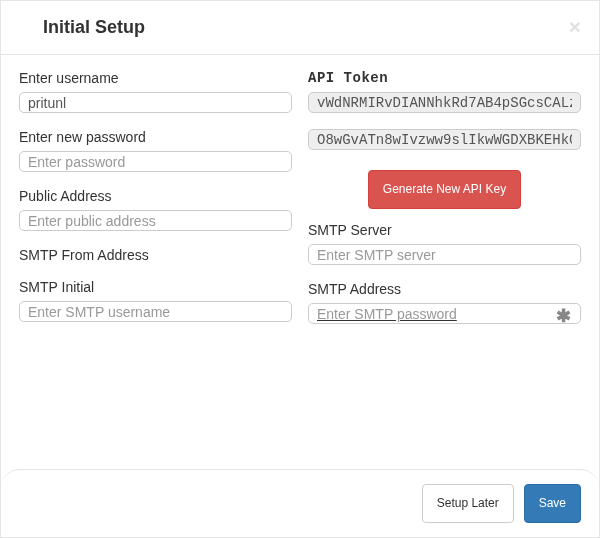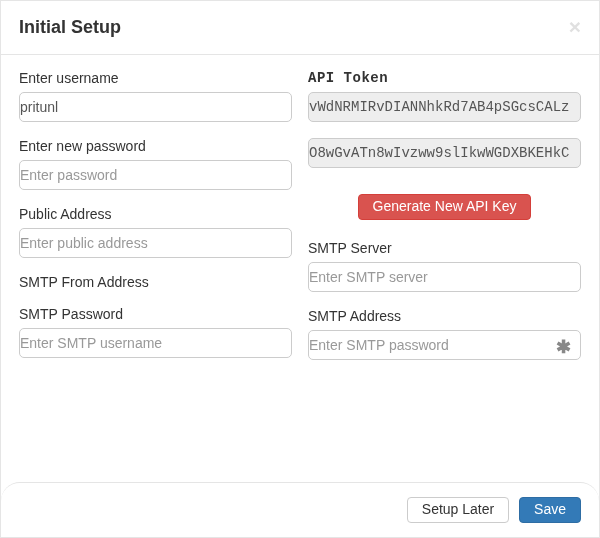--- a/index.html
+++ b/index.html
@@ -29,20 +29,21 @@
       border-bottom: 1px solid #e5e5e5;
       display: flex;
       justify-content: space-between;
       align-items: flex-start;
     }
     .modal-title {
       font-size: 18px;
       font-weight: 700;
       color: #333;
       line-height: 1.3;
+      margin-left: 24px;
     }
     .close-btn {
       background: none;
       border: none;
       font-size: 21px;
       font-weight: 700;
       color: #ccc;
       cursor: pointer;
       line-height: 1;
       padding: 0;
@@ -72,22 +73,22 @@
       font-weight: 400;
     }
     .form-label.mono {
       font-family: "Courier New", Courier, monospace;
       letter-spacing: 0.5px;
       font-weight: bold;
     }
     .form-control {
       display: block;
       width: 100%;
-      height: 30px;
-      padding: 6px 0;
+      height: 21px;
+      padding: 6px 8px;
       font-size: 14px;
       line-height: 1.42857;
       color: #555;
       background-color: #fff;
       border: 1px solid #ccc;
       border-radius: 5px;
       outline: none;
     }
     .form-control::placeholder {
       color: #999;
@@ -96,22 +97,22 @@
       background-color: #eee;
       color: #555;
       font-family: "Courier New", Courier, monospace;
       cursor: default;
     }
     .readonly-mono {
       font-family: "Courier New", Courier, monospace;
     }
     .btn {
       display: inline-block;
-      padding: 2px 14px;
-      font-size: 14px;
+      padding: 10px 14px;
+      font-size: 12px;
       line-height: 1.42857;
       text-align: right;
       border-radius: 4px;
       cursor: pointer;
       border: 1px solid transparent;
       font-weight: 400;
     }
     .btn-danger {
       color: #fff;
       background-color: #d9534f;
@@ -140,20 +141,21 @@
       border-top: 1px solid #e5e5e5;
       background: #fff;
       text-align: right;
       border-radius: 19px;
     }
     .modal-footer .btn {
       margin-left: 6px;
     }
     .pw-wrap {
       position: relative;
+      text-decoration: underline;
     }
     .pw-asterisk {
       position: absolute;
       right: 10px;
       top: 50%;
       transform: translateY(-42%);
       font-size: 18px;
       color: #888;
       pointer-events: none;
       font-weight: 700;
@@ -187,21 +189,21 @@
         <div class="form-group">
           <label class="form-label">Public Address</label>
           <input type="text" class="form-control" placeholder="Enter public address" style="">
         </div>
 
         <div class="form-group">
           <label class="form-label">SMTP From Address</label>
         </div>
 
         <div class="form-group">
-          <label class="form-label">SMTP Password</label>
+          <label class="form-label">SMTP Initial</label>
           <input type="text" class="form-control" placeholder="Enter SMTP username" style="">
         </div>
 
       </div>
 
       <div class="col">
 
         <div class="form-group">
           <label class="form-label mono">API Token</label>
           <input type="text" class="form-control readonly-mono" readonly="" value="vWdNRMIRvDIANNhkRd7AB4pSGcsCALz" style="">

